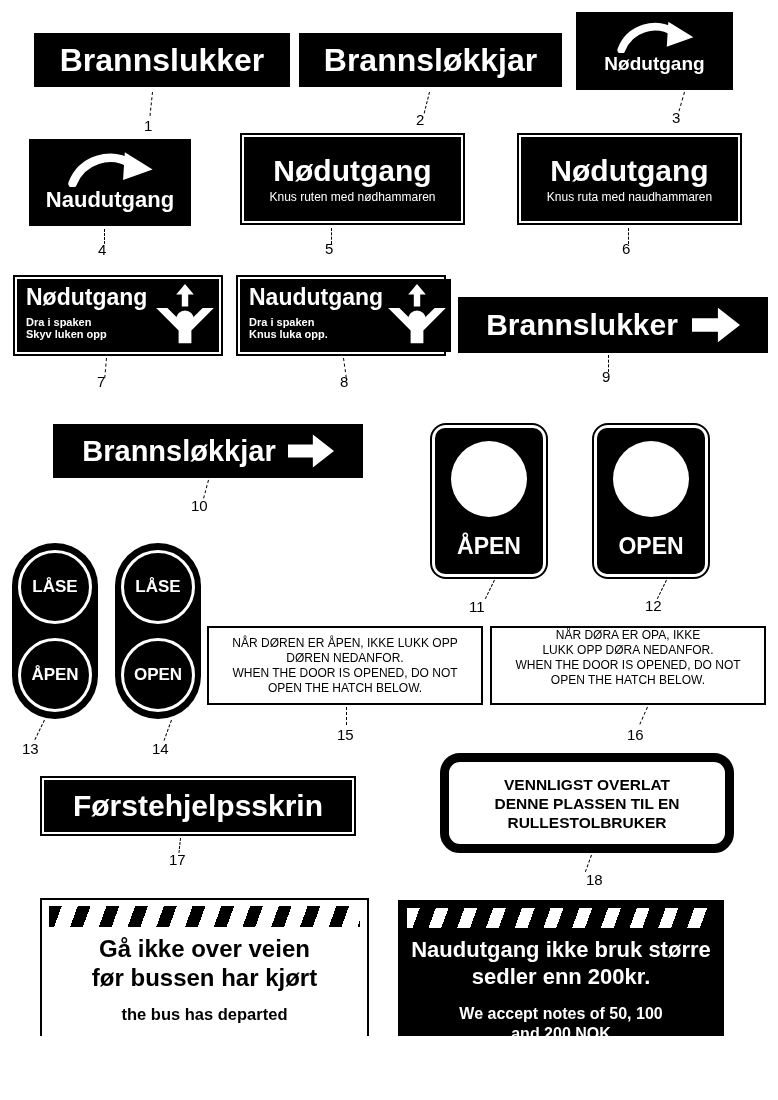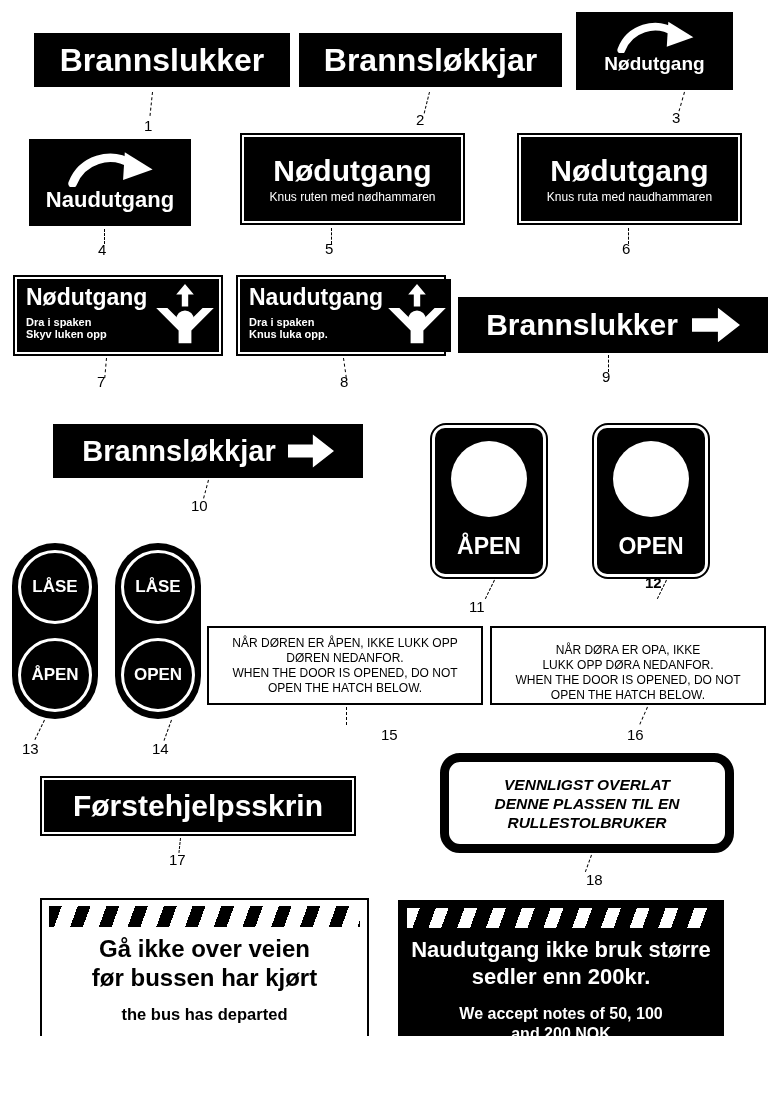--- a/index.html
+++ b/index.html
@@ -142,37 +142,37 @@
 
   <div class="sign" style="left:207px;top:626px;width:276px;height:79px;border:2px solid #000;background:#fff;display:flex;align-items:center;justify-content:center;">
     <div class="tiny-lines">
       <div>NÅR DØREN ER ÅPEN, IKKE LUKK OPP</div>
       <div>DØREN NEDANFOR.</div>
       <div>WHEN THE DOOR IS OPENED, DO NOT</div>
       <div>OPEN THE HATCH BELOW.</div>
     </div>
   </div>
 
-  <div class="sign" style="left:490px;top:626px;width:276px;height:79px;border:2px solid #000;background:#fff;display:flex;align-items:flex-end;justify-content:center;">
+  <div class="sign" style="left:490px;top:626px;width:276px;height:79px;border:2px solid #000;background:#fff;display:flex;align-items:flex-start;justify-content:center;">
     <div class="tiny-lines">
       <div>NÅR DØRA ER OPA, IKKE</div>
       <div>LUKK OPP DØRA NEDANFOR.</div>
       <div>WHEN THE DOOR IS OPENED, DO NOT</div>
       <div>OPEN THE HATCH BELOW.</div>
     </div>
   </div>
 
   <div class="sign frame" style="left:40px;top:776px;width:316px;height:60px;">
     <div class="frame-inner" style="align-items:center;justify-content:center;">
       <span class="big-label" style="font-size:30px;">Førstehjelpsskrin</span>
     </div>
   </div>
 
   <div class="sign" style="left:440px;top:753px;width:294px;height:100px;border:9px solid #000;border-radius:20px;background:#fff;display:flex;align-items:center;justify-content:center;">
-    <div style="font-size:15.5px;font-weight:bold;line-height:19px;text-align:center;font-style:italic;">
+    <div style="font-size:15.5px;font-weight:bold;line-height:19px;text-align:center;">
       <div>VENNLIGST OVERLAT</div>
       <div>DENNE PLASSEN TIL EN</div>
       <div>RULLESTOLBRUKER</div>
     </div>
   </div>
 
   <div class="sign" style="left:40px;top:898px;width:329px;height:150px;border:2px solid #000;background:#fff;">
     <div style="height:21px;margin:6px 7px 0 7px;background:repeating-linear-gradient(110deg,#000 0 12px,#fff 12px 27px);"></div>
     <div style="font-size:24px;font-weight:bold;line-height:29px;text-align:center;margin-top:7px;">
       <div>Gå ikke over veien</div>
@@ -222,30 +222,30 @@
   <div class="leader" style="left:608px;top:355px;height:17px;"></div>
   <div class="callout" style="left:602px;top:368px;">9</div>
 
   <div class="leader" style="left:208px;top:480px;height:19px;transform:rotate(15deg);"></div>
   <div class="callout" style="left:191px;top:497px;">10</div>
 
   <div class="leader" style="left:494px;top:580px;height:21px;transform:rotate(26deg);"></div>
   <div class="callout" style="left:469px;top:598px;">11</div>
 
   <div class="leader" style="left:666px;top:580px;height:21px;transform:rotate(26deg);"></div>
-  <div class="callout" style="left:645px;top:574px;font-weight:bold;">12</div>
+  <div class="callout" style="left:645px;top:597px;">12</div>
 
   <div class="leader" style="left:44px;top:720px;height:22px;transform:rotate(26deg);"></div>
   <div class="callout" style="left:22px;top:740px;">13</div>
 
   <div class="leader" style="left:171px;top:720px;height:22px;transform:rotate(20deg);"></div>
   <div class="callout" style="left:152px;top:740px;">14</div>
 
   <div class="leader" style="left:346px;top:707px;height:18px;"></div>
-  <div class="callout" style="left:337px;top:726px;margin-left:44px;">15</div>
+  <div class="callout" style="left:337px;top:726px;">15</div>
 
   <div class="leader" style="left:647px;top:707px;height:19px;transform:rotate(24deg);"></div>
   <div class="callout" style="left:627px;top:726px;">16</div>
 
   <div class="leader" style="left:180px;top:838px;height:15px;transform:rotate(6deg);"></div>
   <div class="callout" style="left:169px;top:851px;">17</div>
 
   <div class="leader" style="left:591px;top:855px;height:18px;transform:rotate(20deg);"></div>
   <div class="callout" style="left:572px;top:871px;margin-left:14px;">18</div>
 

